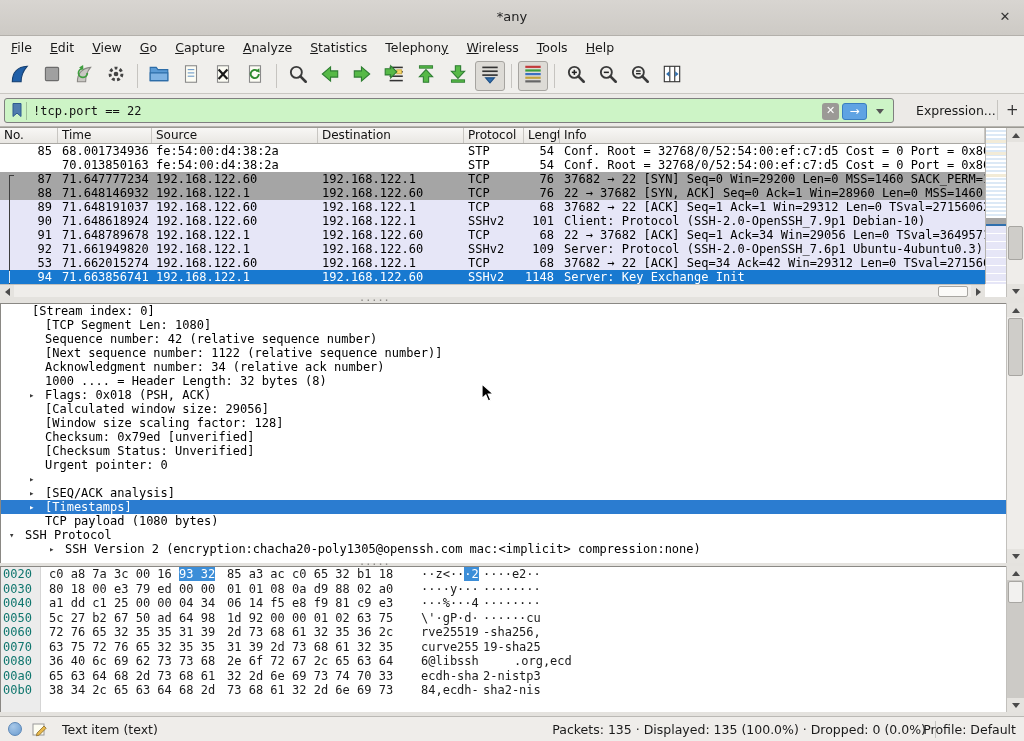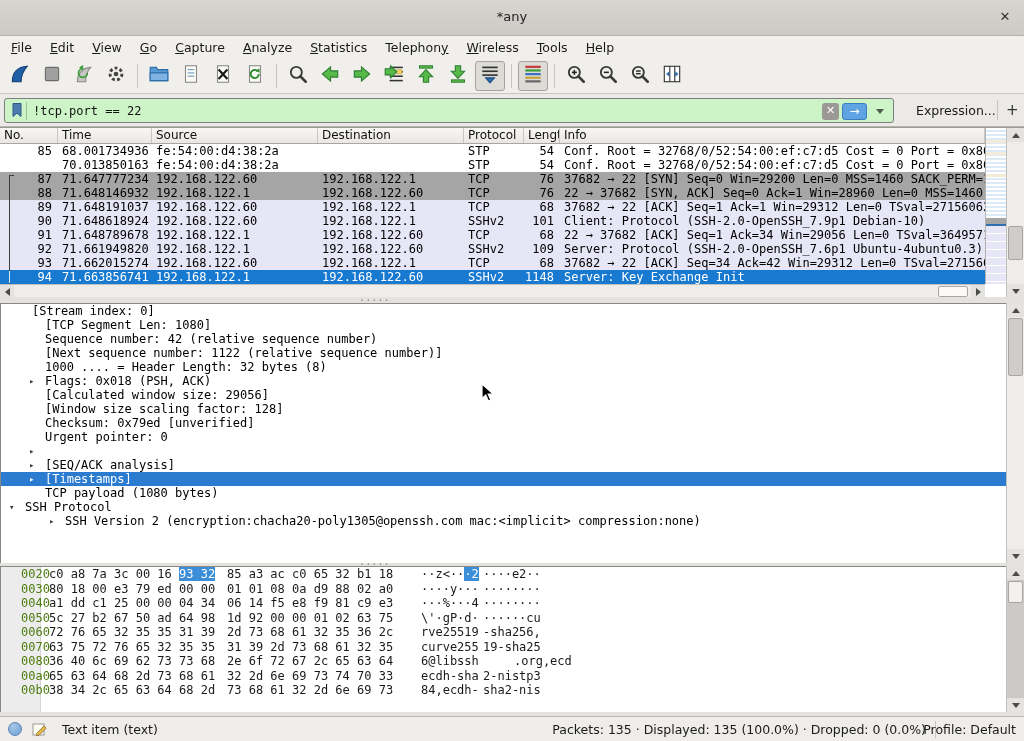--- a/index.html
+++ b/index.html
@@ -104,21 +104,21 @@
   .dline.selected { background:#2b7cd0; color:#fff; }
   .dline.selected .arrow { color:#fff; }
 
   
   .hexpane { position:absolute; left:0; top:566px; width:1024px; height:146px; background:#fff;
     border-top:1px solid #8a8884; border-left:1px solid #8a8884; overflow:hidden; }
   .offcol { position:absolute; left:0; top:0; width:40px; height:146px; background:#ececec; border-right:1px solid #d5d5d5; }
   .hrow { position:relative; height:14.5px; font-family:"DejaVu Sans Mono",monospace; font-size:12px;
     line-height:14.5px; white-space:pre; }
   .hrow span { position:absolute; top:0; }
-  .hoff { left:20px; color:#4d7c0f; }
+  .hoff { left:2px; color:#0f766e; }
   .hg1 { left:48px; } .hg2 { left:226px; } .ha1 { left:420px; } .ha2 { left:482px; }
   .hlite { background:#3c8ed8; color:#fff; }
 
   
   .statusgap { position:absolute; left:0; top:712px; width:1024px; height:4px; background:#e4e2de; }
   .statusbar { position:absolute; left:0; top:716px; width:1024px; height:25px; background:#efedea;
     border-top:1px solid #bbb9b5; }
   .expert-dot { position:absolute; left:8px; top:5px; width:14px; height:14px; border-radius:50%;
     background:radial-gradient(circle at 35% 30%, #a8c8e8, #6b9cd0); border:1px solid #5b87b7; }
   .comment-icon { position:absolute; left:32px; top:4px; }
@@ -408,21 +408,21 @@
         <div class="prow lav">
           <div class="pcell r" style="width: 58px;">92</div>
           <div class="pcell" style="width: 94px;">71.661949820</div>
           <div class="pcell" style="width: 166px;">192.168.122.1</div>
           <div class="pcell" style="width: 146px;">192.168.122.60</div>
           <div class="pcell" style="width: 60px;">SSHv2</div>
           <div class="pcell r" style="width: 36px;">109</div>
           <div class="pcell" style="width: 425px;">Server: Protocol (SSH-2.0-OpenSSH_7.6p1 Ubuntu-4ubuntu0.3)</div>
         </div>
         <div class="prow lav">
-          <div class="pcell r" style="width: 58px;">93</div>
+          <div class="pcell r" style="width: 58px;">53</div>
           <div class="pcell" style="width: 94px;">71.662015274</div>
           <div class="pcell" style="width: 166px;">192.168.122.60</div>
           <div class="pcell" style="width: 146px;">192.168.122.1</div>
           <div class="pcell" style="width: 60px;">TCP</div>
           <div class="pcell r" style="width: 36px;">68</div>
           <div class="pcell" style="width: 425px;">37682 → 22 [ACK] Seq=34 Ack=42 Win=29312 Len=0 TSval=2715606300 TSecr=3649571870</div>
         </div>
         <div class="prow selected">
           <div class="pcell r" style="width: 58px;">94</div>
           <div class="pcell" style="width: 94px;">71.663856741</div>
@@ -469,25 +469,27 @@
 
   <div class="splitter" style="top:297px; height:6px;">
     <div class="dots">·····</div>
   </div>
 
   <div class="details" id="details">
       <div class="dline"><div style="position: relative; left: 31px; display: inline-block;">[Stream index: 0]</div></div>
       <div class="dline"><div style="position: relative; left: 44px; display: inline-block;">[TCP Segment Len: 1080]</div></div>
       <div class="dline"><div style="position: relative; left: 44px; display: inline-block;">Sequence number: 42    (relative sequence number)</div></div>
       <div class="dline"><div style="position: relative; left: 44px; display: inline-block;">[Next sequence number: 1122    (relative sequence number)]</div></div>
+      <div class="dline"><div style="position: relative; left: 44px; display: inline-block;">Acknowledgment number: 34    (relative ack number)</div></div>
       <div class="dline"><div style="position: relative; left: 44px; display: inline-block;">1000 .... = Header Length: 32 bytes (8)</div></div>
       <div class="dline"><div class="arrow" style="left: 28px;">▸</div><div style="position: relative; left: 44px; display: inline-block;">Flags: 0x018 (PSH, ACK)</div></div>
       <div class="dline"><div style="position: relative; left: 44px; display: inline-block;">[Calculated window size: 29056]</div></div>
       <div class="dline"><div style="position: relative; left: 44px; display: inline-block;">[Window size scaling factor: 128]</div></div>
       <div class="dline"><div style="position: relative; left: 44px; display: inline-block;">Checksum: 0x79ed [unverified]</div></div>
+      <div class="dline"><div style="position: relative; left: 44px; display: inline-block;">[Checksum Status: Unverified]</div></div>
       <div class="dline"><div style="position: relative; left: 44px; display: inline-block;">Urgent pointer: 0</div></div>
       <div class="dline"><div class="arrow" style="left: 28px;">▸</div></div>
       <div class="dline"><div class="arrow" style="left: 28px;">▸</div><div style="position: relative; left: 44px; display: inline-block;">[SEQ/ACK analysis]</div></div>
       <div class="dline selected"><div class="arrow" style="left: 28px;">▸</div><div style="position: relative; left: 44px; display: inline-block;">[Timestamps]</div></div>
       <div class="dline"><div style="position: relative; left: 44px; display: inline-block;">TCP payload (1080 bytes)</div></div>
       <div class="dline"><div class="arrow" style="left: 8px;">▾</div><div style="position: relative; left: 24px; display: inline-block;">SSH Protocol</div></div>
       <div class="dline"><div class="arrow" style="left: 48px;">▸</div><div style="position: relative; left: 64px; display: inline-block;">SSH Version 2 (encryption:chacha20-poly1305@openssh.com mac:&lt;implicit&gt; compression:none)</div></div>
     </div>
   <div class="vscroll" style="left:1006px; top:303px; height:260px;">
     <div class="sb-btn" style="top:0;">

